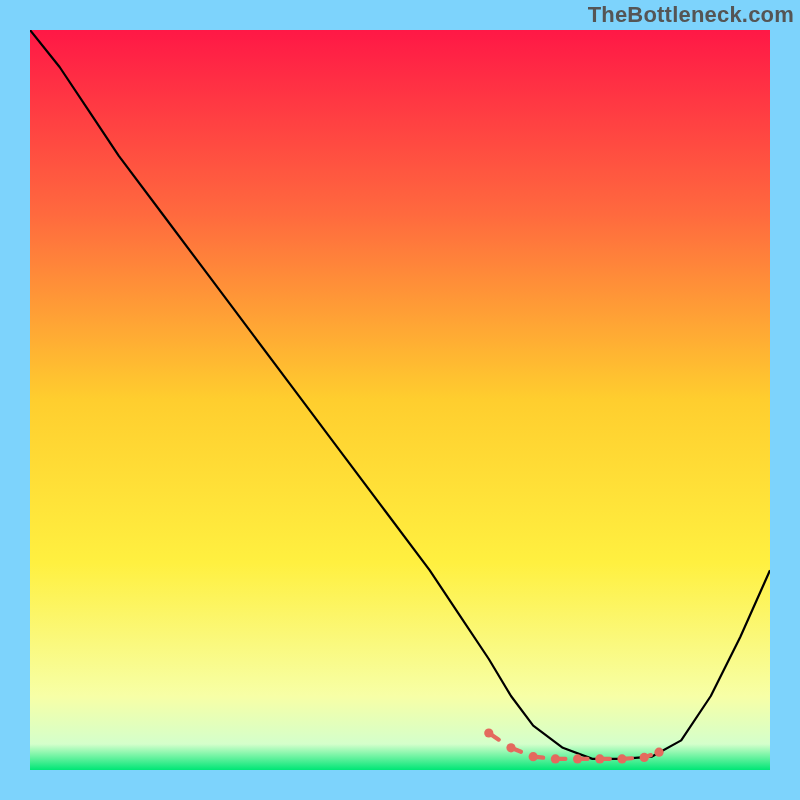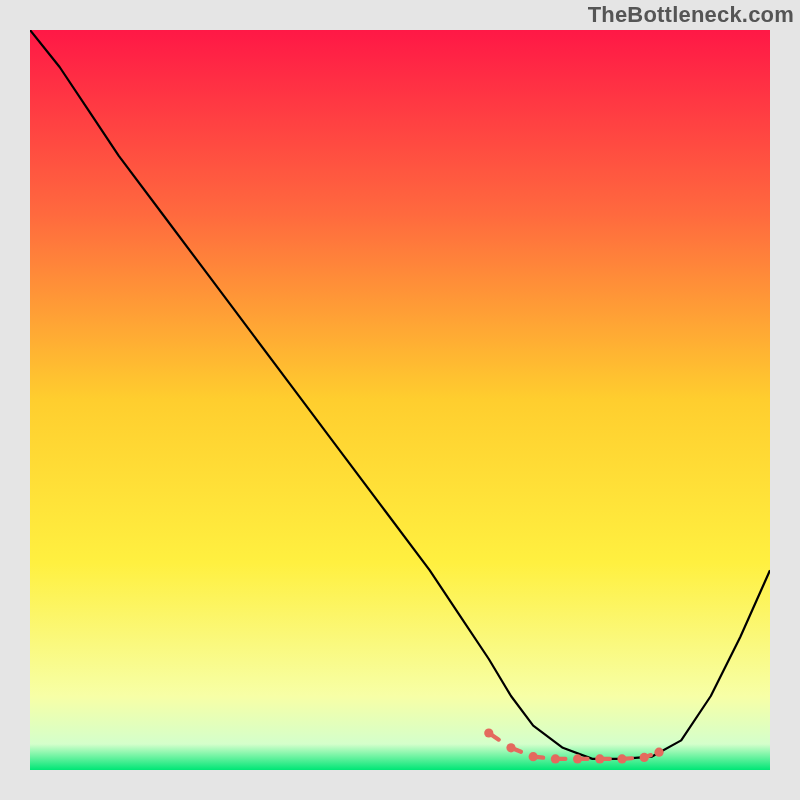--- a/index.html
+++ b/index.html
@@ -8,21 +8,21 @@
     width: 800px;
     height: 800px;
     background: #000;
     font-family: Arial, Helvetica, sans-serif;
     overflow: hidden;
   }
   .frame {
     position: relative;
     width: 800px;
     height: 800px;
-    background: #e5e5e5;
+    background: #7dd3fc;
   }
   .watermark {
     position: absolute;
     top: 2px;
     right: 6px;
     color: #555;
     font-size: 22px;
     font-weight: 600;
     letter-spacing: 0.2px;
     user-select: none;

